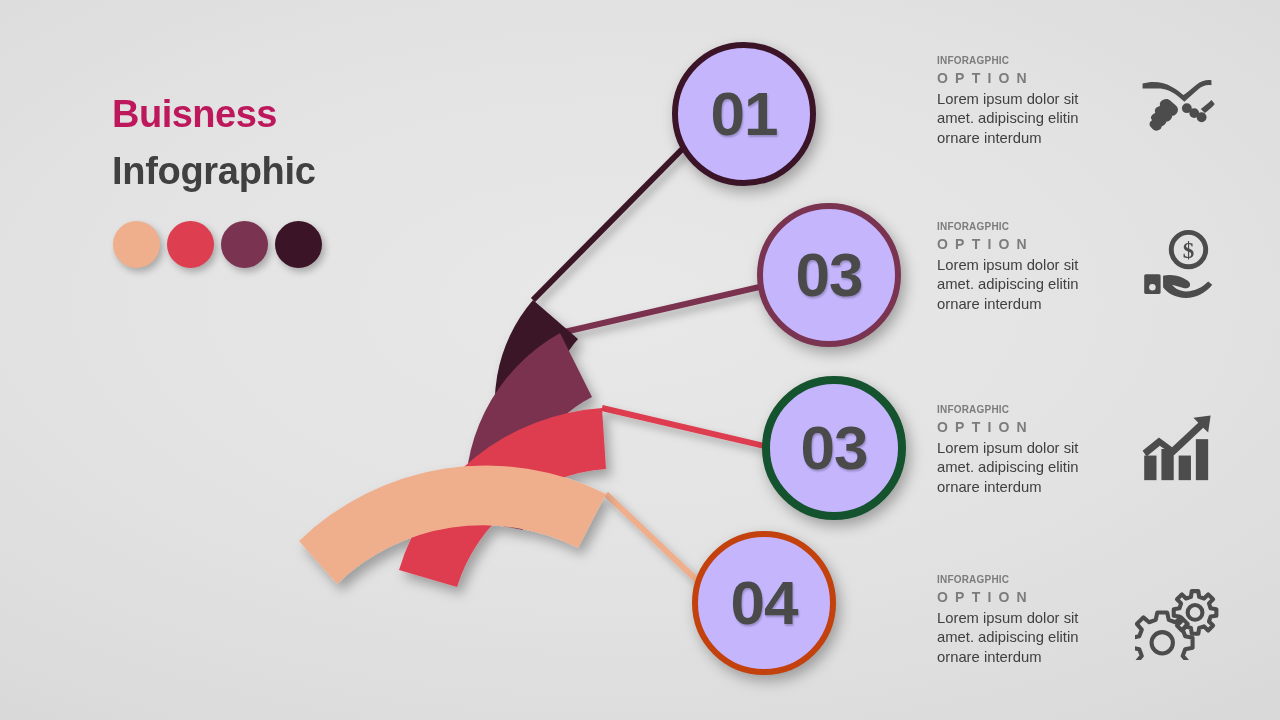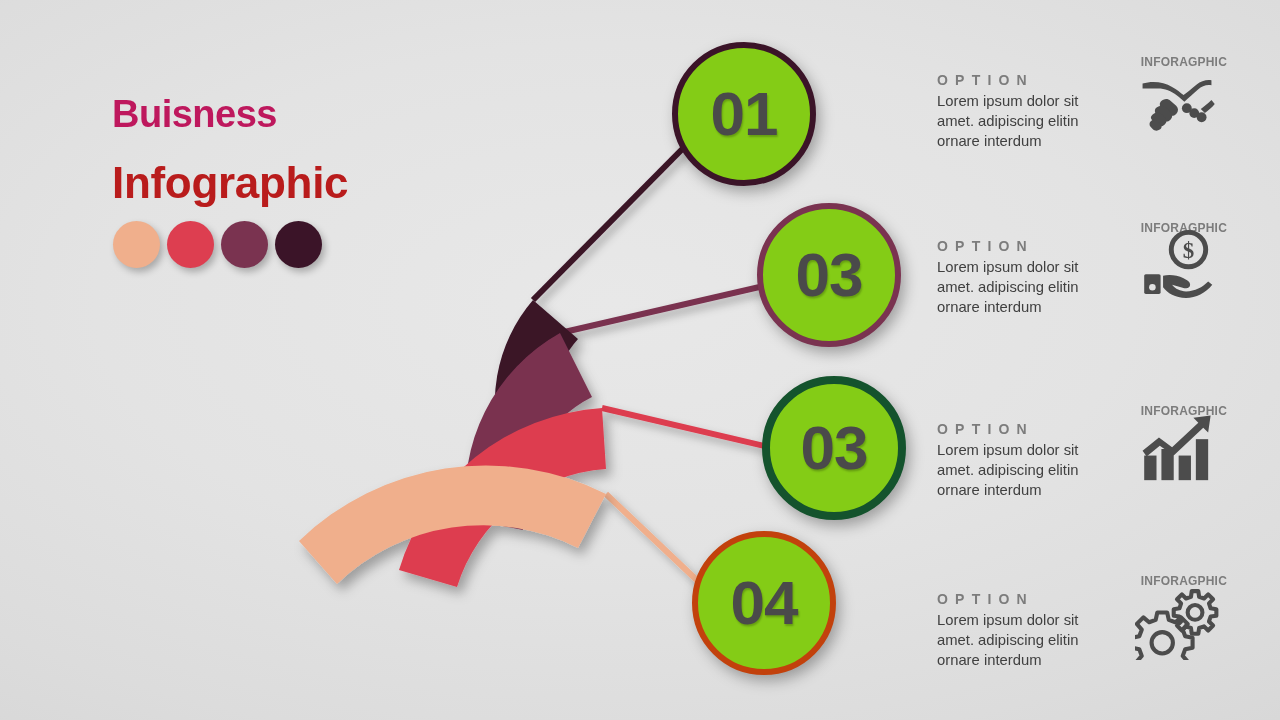--- a/index.html
+++ b/index.html
@@ -13,49 +13,49 @@
   }
   #stage { position:absolute; inset:0; width:1280px; height:720px; }
 
   
   .title-wrap { position:absolute; left:112px; top:95px; }
   .title-main {
     font-size:38px; font-weight:bold; color:#be185d;
     letter-spacing:-0.5px; line-height:1.0;
   }
   .title-sub {
-    font-size:44px; font-weight:bold; color:#b91c1c;
-    letter-spacing:-0.3px; line-height:1.0; margin-top:28px;
+    font-size:38px; font-weight:bold; color:#404040;
+    letter-spacing:-0.3px; line-height:1.0; margin-top:19px;
   }
 
   
   .swatches { position:absolute; left:113px; top:221px; display:flex; gap:7px; }
   .swatch {
     width:47px; height:47px; border-radius:50%;
     box-shadow:3px 4px 7px rgba(0,0,0,0.26);
   }
 
   
   .num-circle {
     position:absolute; border-radius:50%;
     display:flex; align-items:center; justify-content:center;
-    background:#84cc16;
+    background:#c4b5fd;
     filter:drop-shadow(4px 6px 7px rgba(0,0,0,0.30));
   }
   .num-circle span {
     font-size:62px; font-weight:bold; color:#4A4A4A;
     letter-spacing:-1px; line-height:1;
     text-shadow:1px 2px 2px rgba(0,0,0,0.22);
   }
 
   
   .info-row { position:absolute; width:290px; }
   .info-title {
-    font-size:12px; font-weight:bold; color:#7C7C7C;
-    letter-spacing:0.2px; line-height:1.28;text-align:right;
+    font-size:10px; font-weight:bold; color:#7C7C7C;
+    letter-spacing:0.2px; line-height:1.28;
   }
   .info-option {
     font-size:14px; font-weight:bold; color:#7C7C7C;
     letter-spacing:7.2px; line-height:1.35; margin-top:1px;
   }
   .info-body {
     font-size:14.8px; color:#404040; line-height:1.33;
     margin-top:2px; max-width:182px;
   }
   .info-icon { position:absolute; left:198px; top:4px; width:84px; height:82px; }

